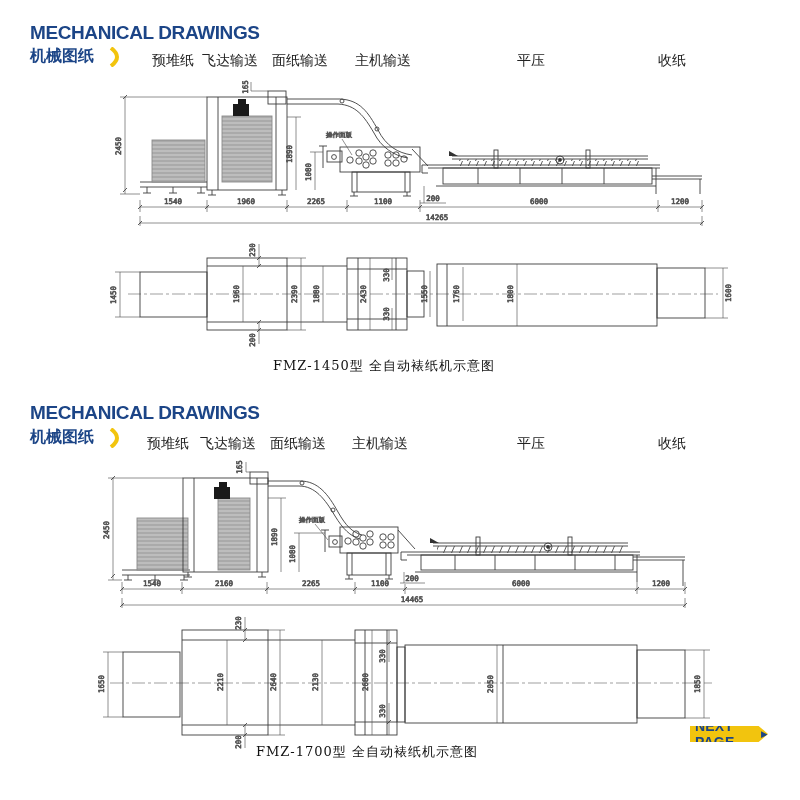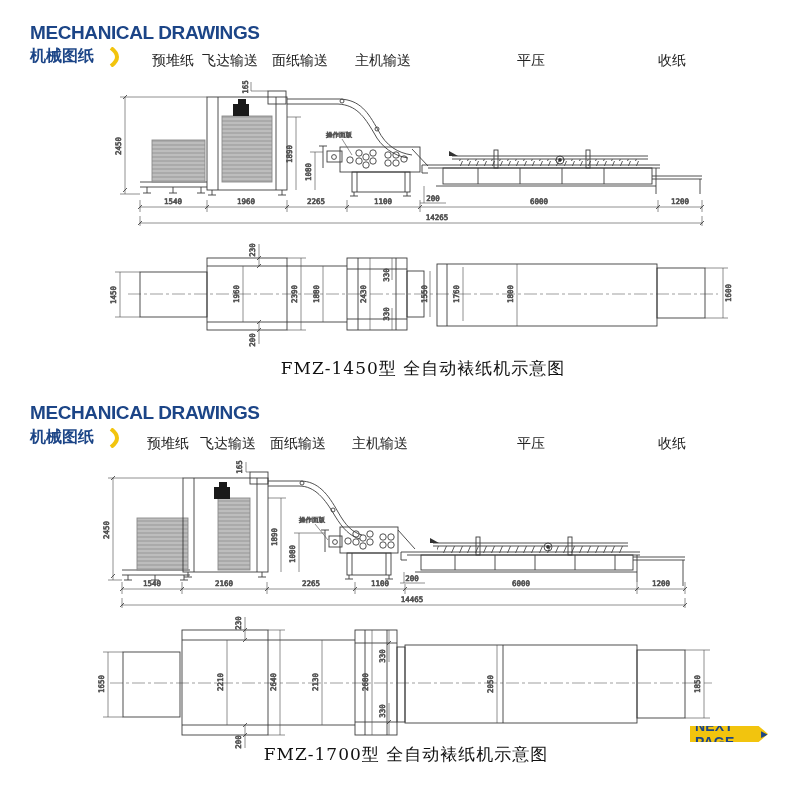--- a/index.html
+++ b/index.html
@@ -3,22 +3,22 @@
 <meta charset="utf-8">
 <style>
   html,body{margin:0;padding:0}
   body{width:800px;height:800px;background:#fff;position:relative;overflow:hidden;
        font-family:"Liberation Sans",sans-serif}
   .abs{position:absolute}
   .title{font-size:19px;font-weight:800;color:#1c4587;letter-spacing:-0.4px;white-space:nowrap}
   .subtitle-wrap{display:flex;align-items:center;gap:15px}
   .subtitle{font-size:16px;font-weight:700;color:#1c4587;white-space:nowrap}
   .part-label{position:absolute;transform:translateX(-50%);font-size:14px;color:#222;white-space:nowrap}
-  .caption{font-size:17px;color:#111;font-family:"DejaVu Serif","Liberation Serif",serif;
-           letter-spacing:1px;white-space:nowrap;text-align:center;width:300px}
+  .caption{font-size:13px;color:#111;font-family:"DejaVu Serif","Liberation Serif",serif;
+           letter-spacing:1px;white-space:nowrap;width:300px}
   .next-page{position:absolute;left:690px;top:726px;width:78px;height:16px;background:#f2c40e;
              display:flex;align-items:center;justify-content:flex-start;padding-left:5px;box-sizing:border-box;
              clip-path:polygon(0 0,88% 0,100% 50%,88% 100%,0 100%);cursor:pointer}
   .next-page .np-text{font-size:14px;font-weight:700;color:#1c4587;letter-spacing:0.2px}
   .next-page .np-arrow{font-size:9px;color:#1c4587;margin-left:2px;line-height:1}
   svg.draw{pointer-events:none}
   svg .ln{fill:none;stroke:#3c3c3c;stroke-width:0.9}
   svg .dim{fill:none;stroke:#555;stroke-width:0.65}
   svg .tk{stroke:#333;stroke-width:0.8;fill:none}
   svg .cl{stroke:#777;stroke-width:0.7;stroke-dasharray:13 3 3 3;fill:none}

